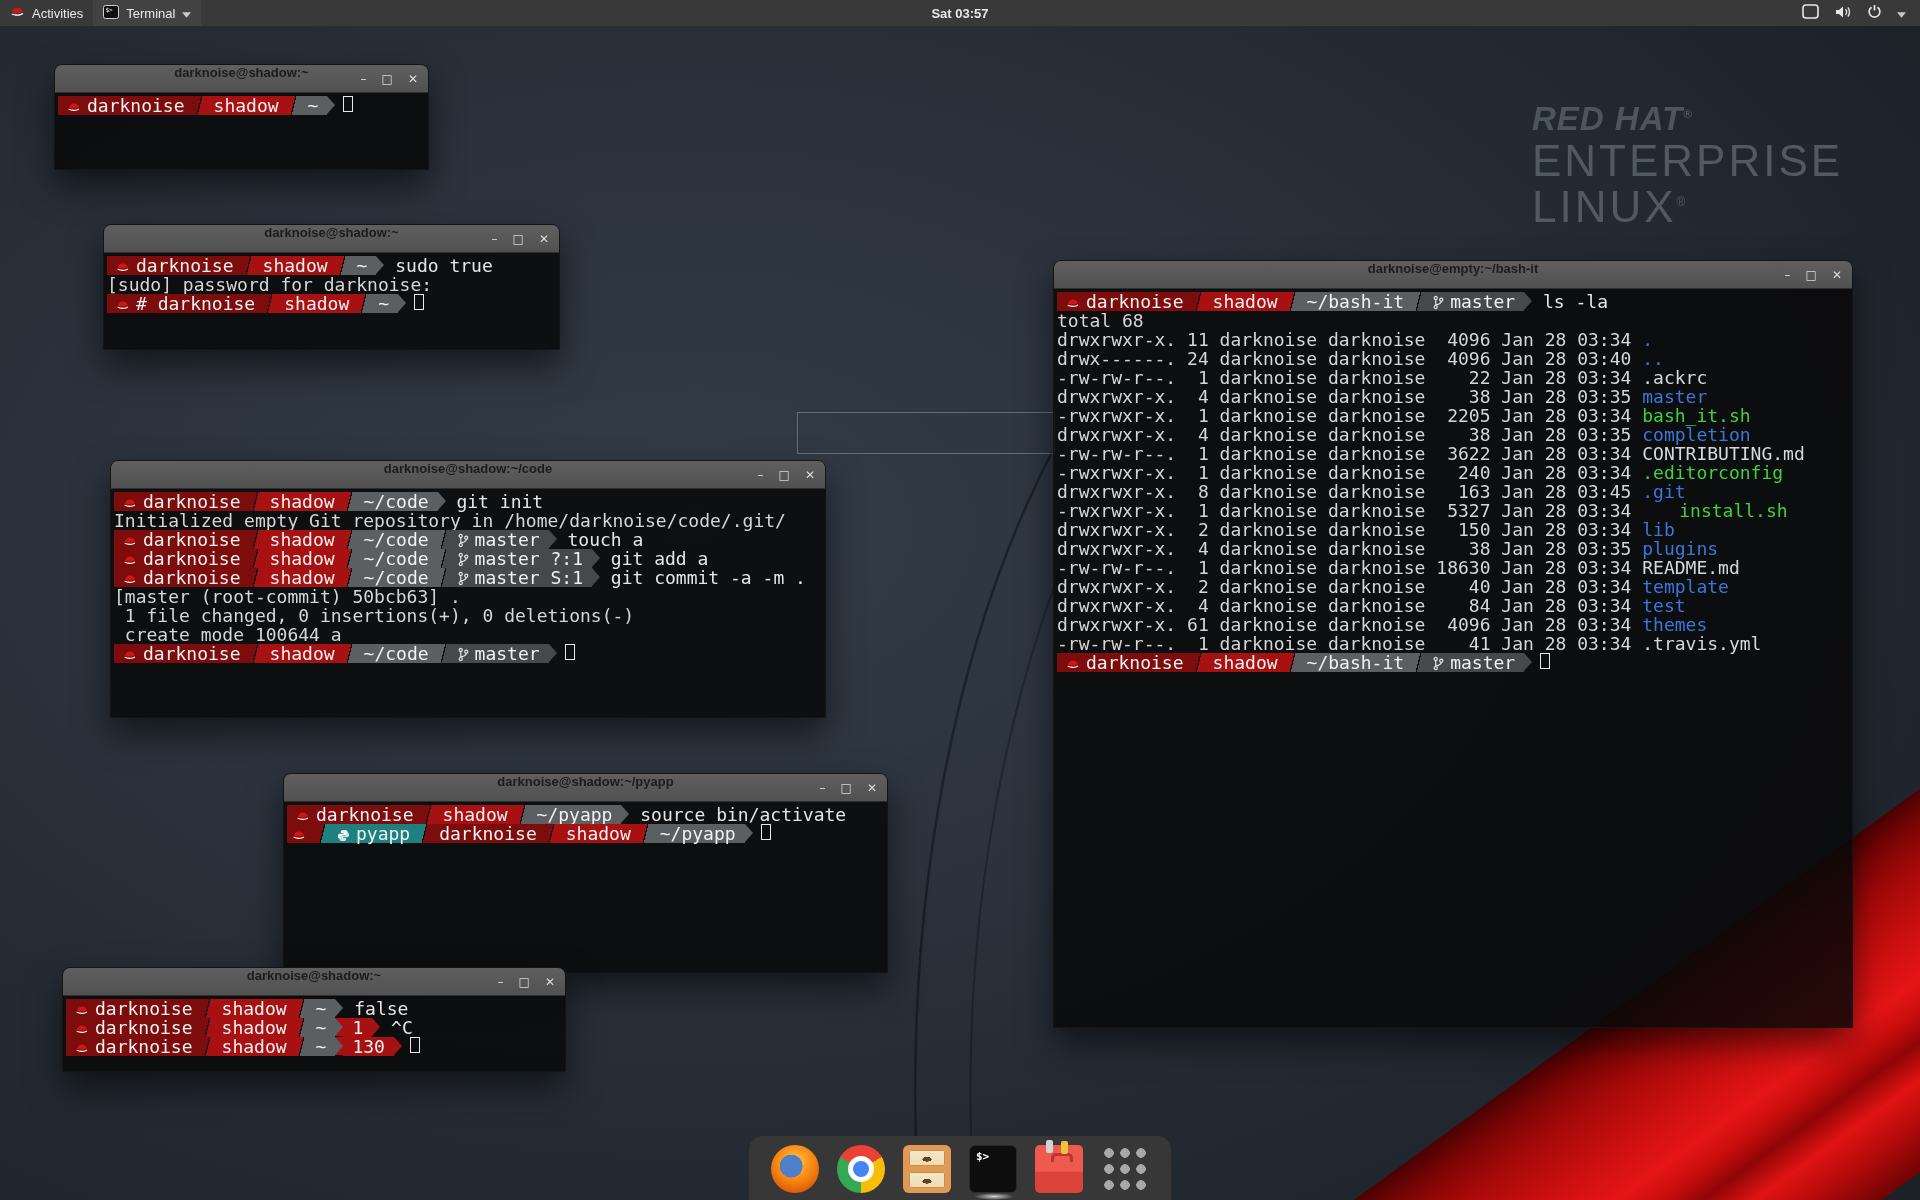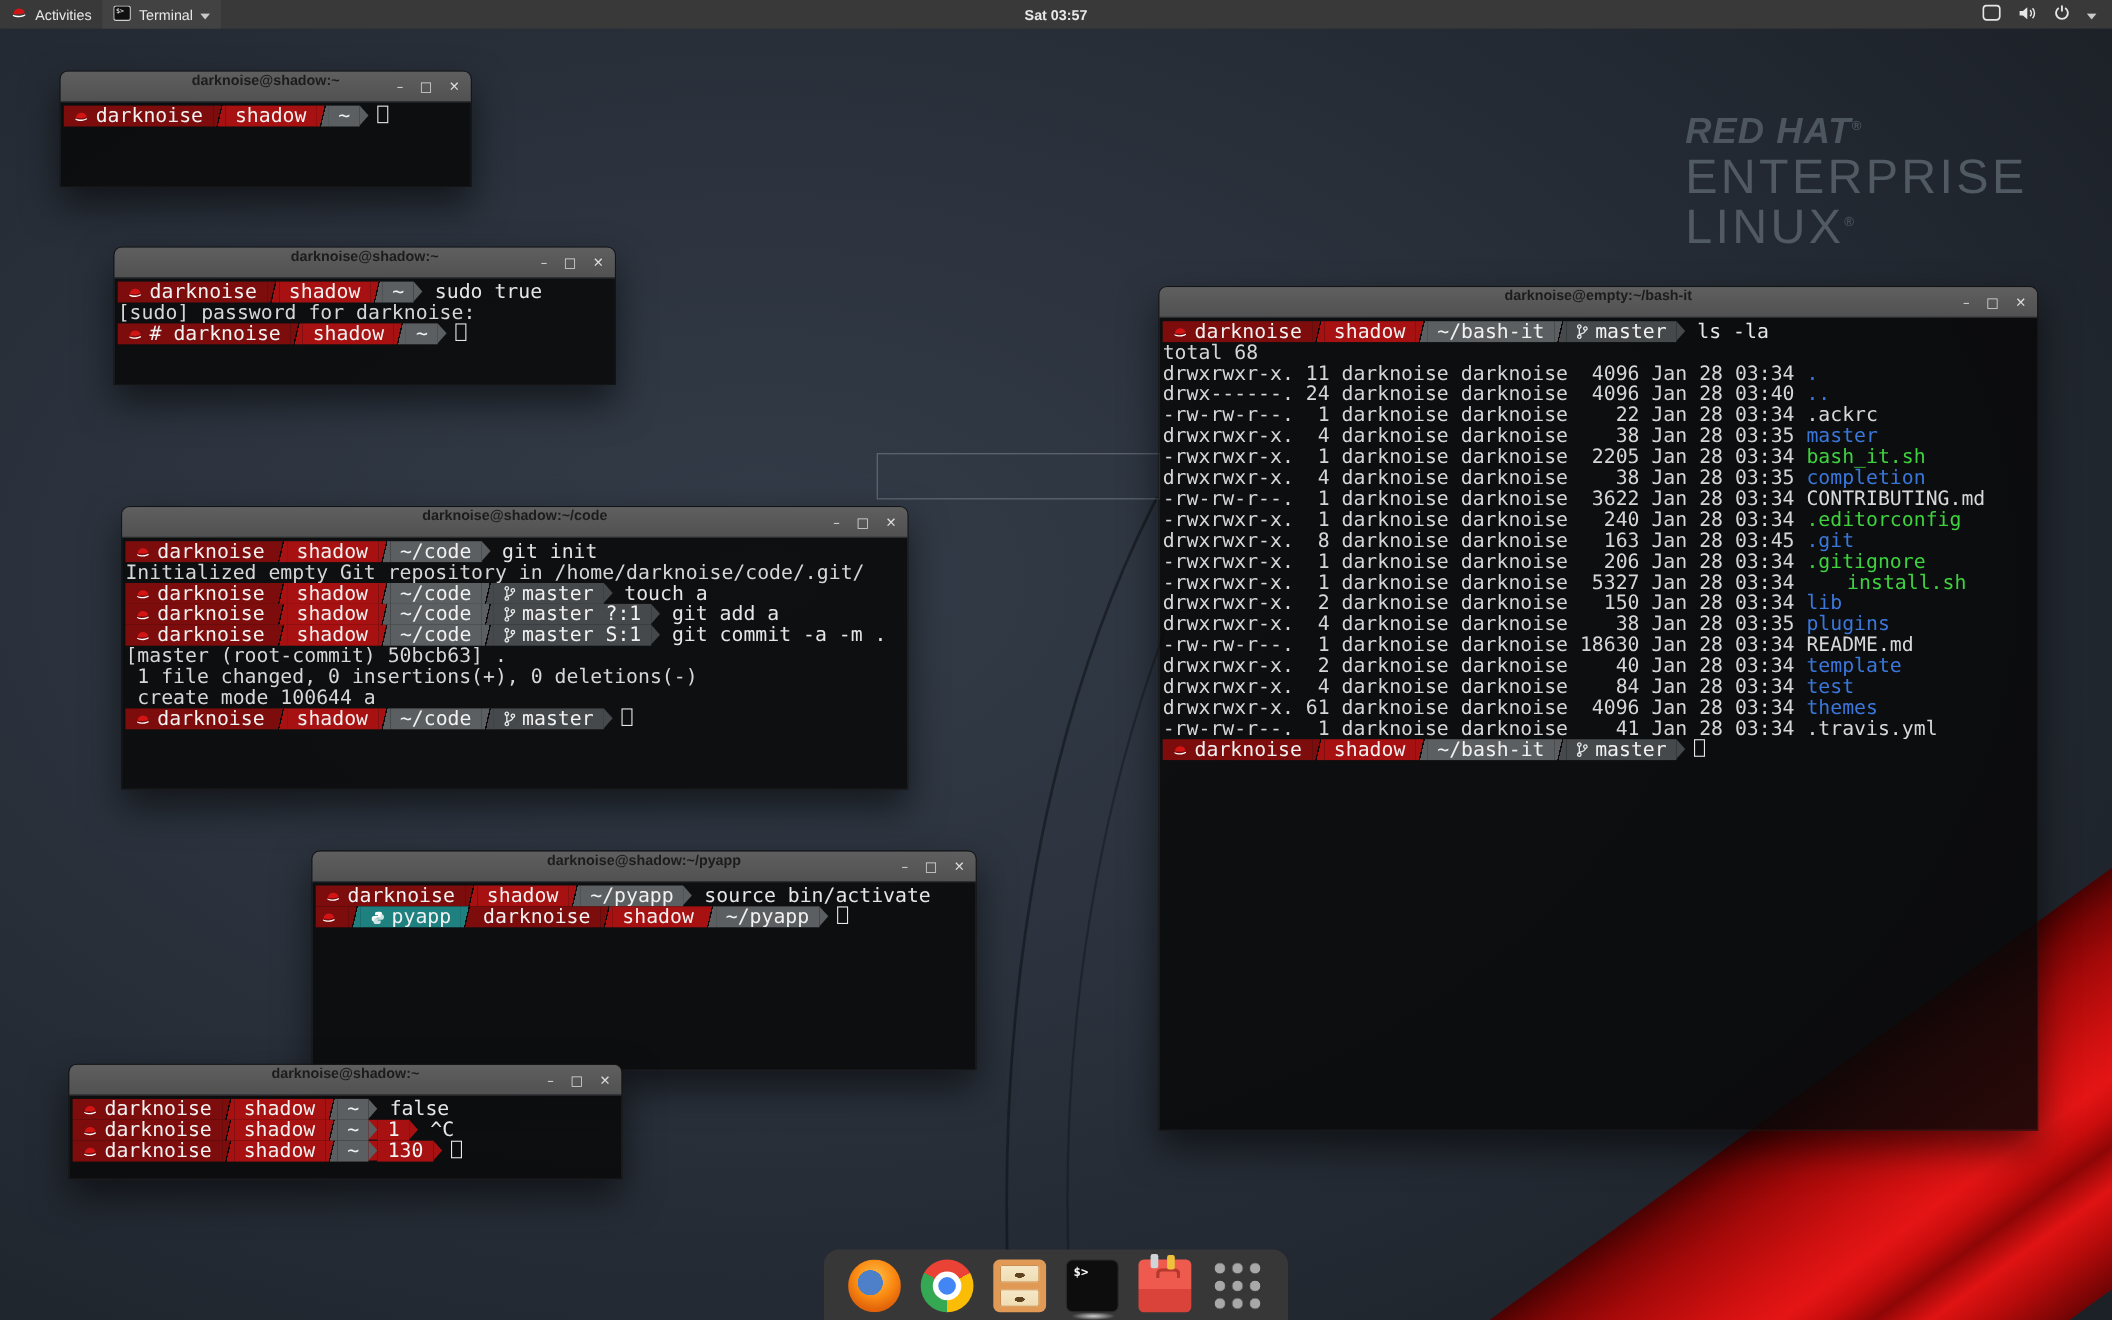--- a/index.html
+++ b/index.html
@@ -309,21 +309,20 @@
           <div class="tline out">total 68</div>
           <div class="tline">drwxrwxr-x. 11 darknoise darknoise  4096 Jan 28 03:34 <span style="color: rgb(59, 119, 219);">.</span></div>
           <div class="tline">drwx------. 24 darknoise darknoise  4096 Jan 28 03:40 <span style="color: rgb(59, 119, 219);">..</span></div>
           <div class="tline">-rw-rw-r--.  1 darknoise darknoise    22 Jan 28 03:34 <span style="color: rgb(216, 216, 216);">.ackrc</span></div>
           <div class="tline">drwxrwxr-x.  4 darknoise darknoise    38 Jan 28 03:35 <span style="color: rgb(59, 119, 219);">master</span></div>
           <div class="tline">-rwxrwxr-x.  1 darknoise darknoise  2205 Jan 28 03:34 <span style="color: rgb(63, 210, 63);">bash_it.sh</span></div>
           <div class="tline">drwxrwxr-x.  4 darknoise darknoise    38 Jan 28 03:35 <span style="color: rgb(59, 119, 219);">completion</span></div>
           <div class="tline">-rw-rw-r--.  1 darknoise darknoise  3622 Jan 28 03:34 <span style="color: rgb(216, 216, 216);">CONTRIBUTING.md</span></div>
           <div class="tline">-rwxrwxr-x.  1 darknoise darknoise   240 Jan 28 03:34 <span style="color: rgb(63, 210, 63);">.editorconfig</span></div>
           <div class="tline">drwxrwxr-x.  8 darknoise darknoise   163 Jan 28 03:45 <span style="color: rgb(59, 119, 219);">.git</span></div>
-          <div class="tline">-rwxrwxr-x.  1 darknoise darknoise   206 Jan 28 03:34 <span style="color: rgb(63, 210, 63);">.gitignore</span></div>
           <div class="tline">-rwxrwxr-x.  1 darknoise darknoise  5327 Jan 28 03:34 <span style="color: rgb(63, 210, 63); margin-left: 37px;">install.sh</span></div>
           <div class="tline">drwxrwxr-x.  2 darknoise darknoise   150 Jan 28 03:34 <span style="color: rgb(59, 119, 219);">lib</span></div>
           <div class="tline">drwxrwxr-x.  4 darknoise darknoise    38 Jan 28 03:35 <span style="color: rgb(59, 119, 219);">plugins</span></div>
           <div class="tline">-rw-rw-r--.  1 darknoise darknoise 18630 Jan 28 03:34 <span style="color: rgb(216, 216, 216);">README.md</span></div>
           <div class="tline">drwxrwxr-x.  2 darknoise darknoise    40 Jan 28 03:34 <span style="color: rgb(59, 119, 219);">template</span></div>
           <div class="tline">drwxrwxr-x.  4 darknoise darknoise    84 Jan 28 03:34 <span style="color: rgb(59, 119, 219);">test</span></div>
           <div class="tline">drwxrwxr-x. 61 darknoise darknoise  4096 Jan 28 03:34 <span style="color: rgb(59, 119, 219);">themes</span></div>
           <div class="tline">-rw-rw-r--.  1 darknoise darknoise    41 Jan 28 03:34 <span style="color: rgb(216, 216, 216);">.travis.yml</span></div>
           <div class="tline"><span class="seg" style="background: rgb(125, 13, 13);"><svg width="14" height="14" viewBox="0 0 16 16">
                 <path d="M2.5 9.2c0-3 2.4-5.2 5.5-5.2 2 0 3.6.9 4.6 2.3l.9 1.6c-1.2 1-3.2 1.7-5.5 1.7-2.3 0-4.3-.2-5.5-.4z" fill="#d21414"></path>

